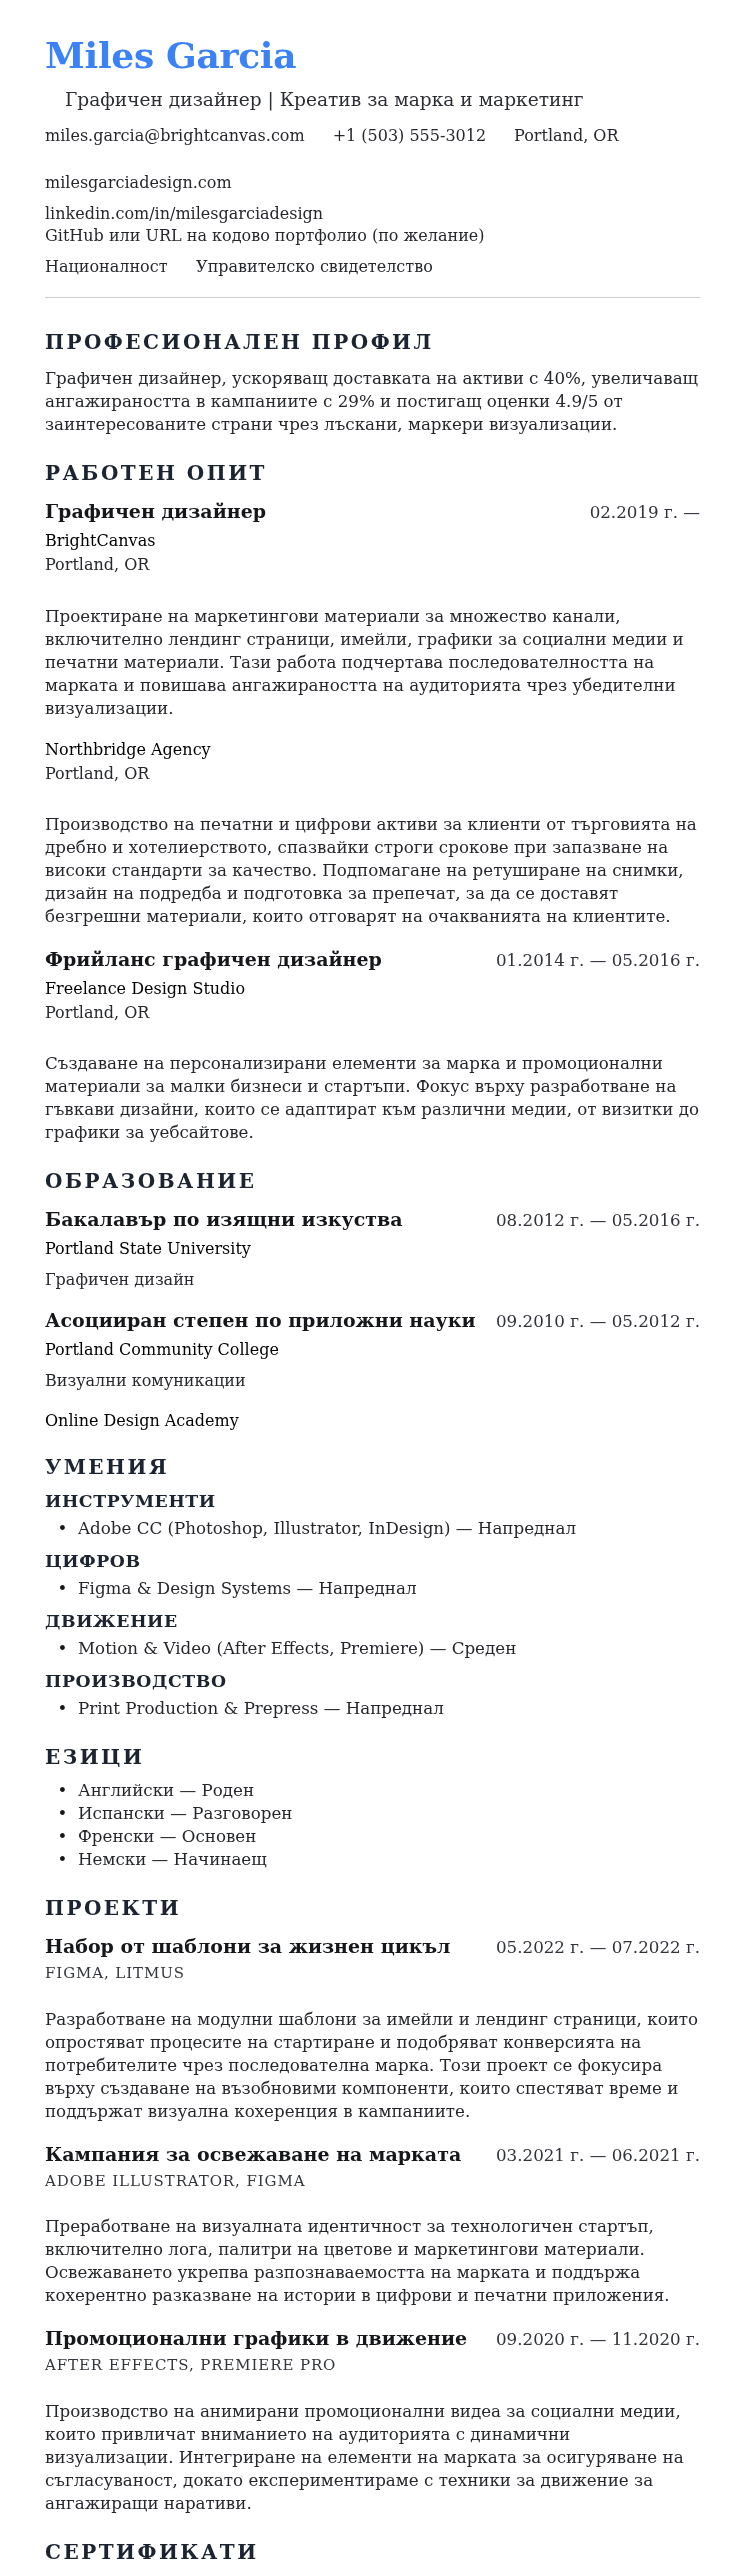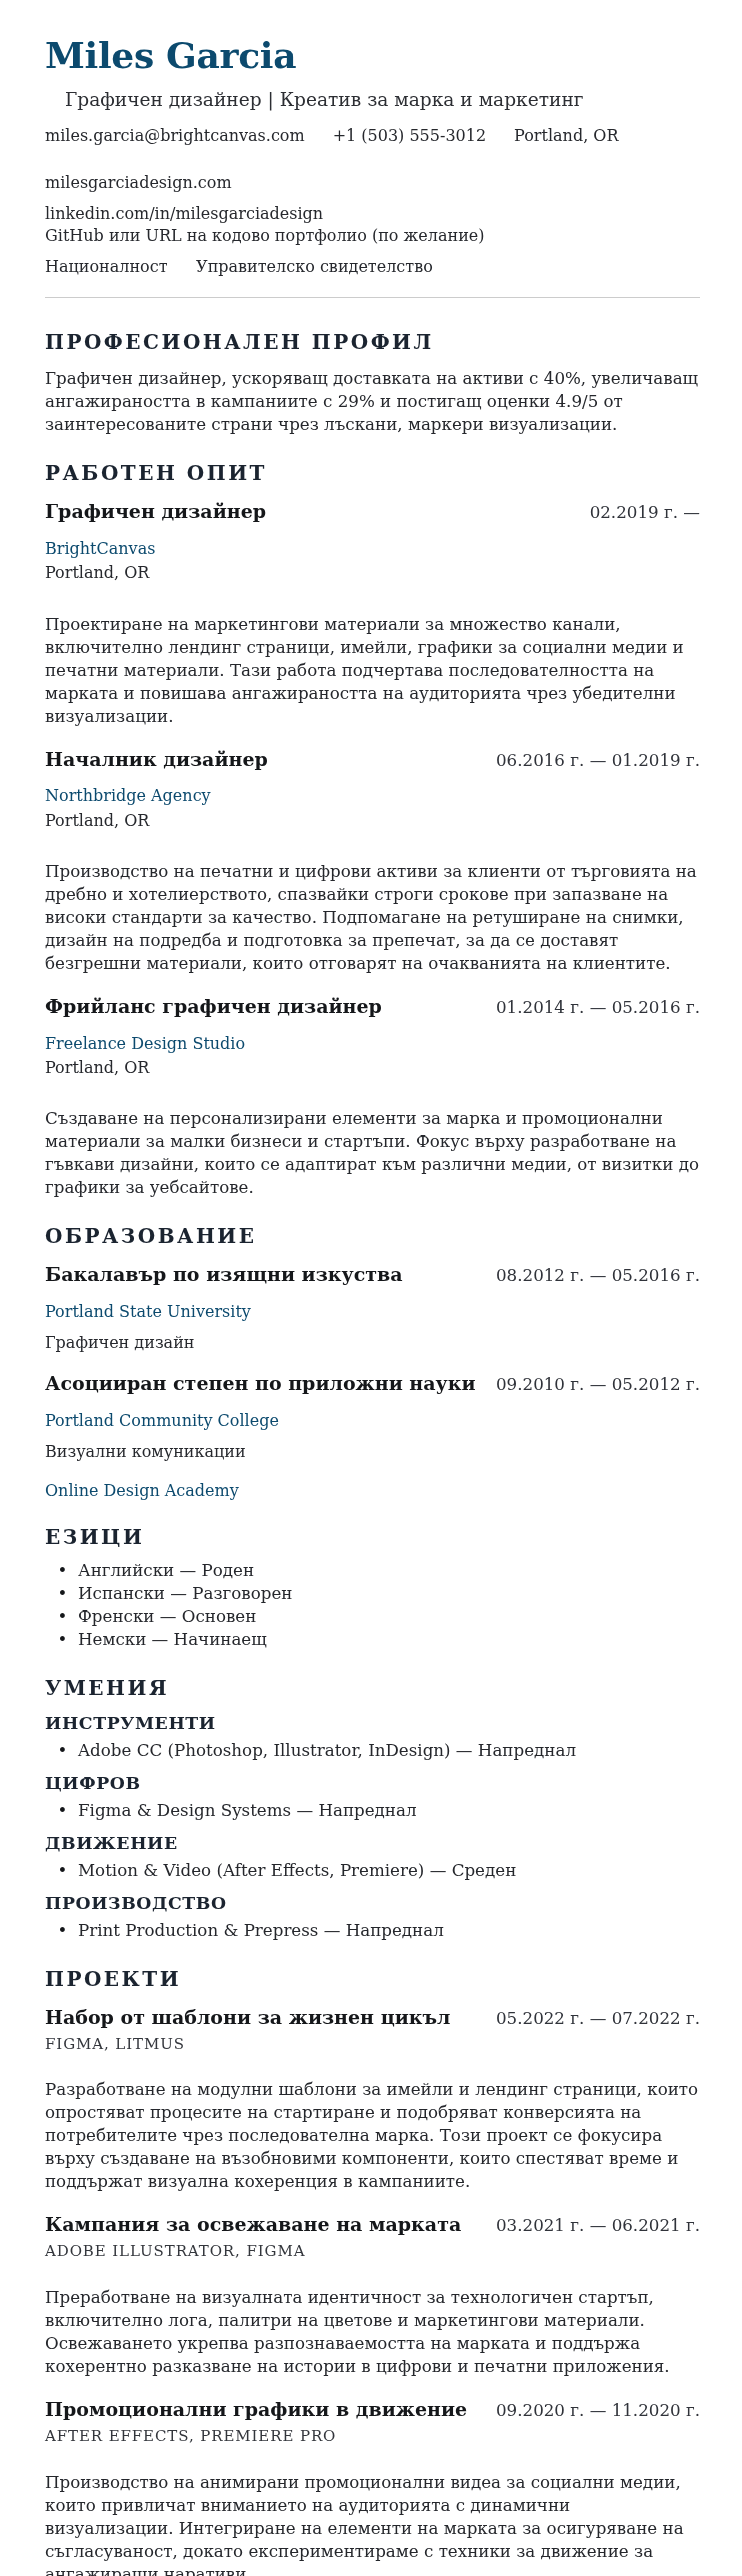--- a/index.html
+++ b/index.html
@@ -13,21 +13,21 @@
     font-family: "DejaVu Serif", "Liberation Serif", serif;
     color: #222326;
   }
 
   
   .name {
     margin: 0;
     font-size: 36px;
     line-height: 1.1;
     font-weight: 700;
-    color: #0c4a6e;
+    color: #3b82f6;
     letter-spacing: -0.3px;
   }
   .tagline {
     margin-top: 12.4px;
     font-size: 18.6px;
     line-height: 1.25;
     color: #2c2e33;
     margin-left: 20px;
   }
   .contact-block { margin-top: 15px; }
@@ -82,21 +82,21 @@
     line-height: 1.2;
     font-weight: 700;
     color: #15171a;
   }
   .entry-date {
     font-size: 16.7px;
     line-height: 1.2;
     color: #30333a;
     white-space: nowrap;
   }
-  .entry-org   { margin-top: 16px;  font-size: 16px; line-height: 1.2; color: #0c4a6e; }
+  .entry-org   { margin-top: 8px;  font-size: 16px; line-height: 1.2; color: #000000; }
   .entry-loc   { margin-top: 5px;  font-size: 16px; line-height: 1.2; color: #26282d; }
   .entry-field { margin-top: 12px;  font-size: 16px; line-height: 1.2; color: #26282d; }
   .entry-desc  { margin-top: 30px; }
   .project-desc { margin-top: 25px; }
   .entry-tools {
     margin-top: 6.2px;
     font-size: 15px;
     line-height: 18.6px;
     letter-spacing: 0.9px;
     color: #33363c;
@@ -178,24 +178,20 @@
       <div class="entry-head">
         <h3 class="entry-title">Графичен дизайнер</h3>
         <span class="entry-date">02.2019 г. —</span>
       </div>
       <div class="entry-org">BrightCanvas</div>
       <div class="entry-loc">Portland, OR</div>
       <p class="para entry-desc">Проектиране на маркетингови материали за множество канали, включително лендинг страници, имейли, графики за социални медии и печатни материали. Тази работа подчертава последователността на марката и повишава ангажираността на аудиторията чрез убедителни визуализации.</p>
     </article>
 
     <article class="entry">
-      <div class="entry-head">
-        <h3 class="entry-title">Началник дизайнер</h3>
-        <span class="entry-date">06.2016 г. — 01.2019 г.</span>
-      </div>
       <div class="entry-org">Northbridge Agency</div>
       <div class="entry-loc">Portland, OR</div>
       <p class="para entry-desc">Производство на печатни и цифрови активи за клиенти от търговията на дребно и хотелиерството, спазвайки строги срокове при запазване на високи стандарти за качество. Подпомагане на ретуширане на снимки, дизайн на подредба и подготовка за препечат, за да се доставят безгрешни материали, които отговарят на очакванията на клиентите.</p>
     </article>
 
     <article class="entry">
       <div class="entry-head">
         <h3 class="entry-title">Фрийланс графичен дизайнер</h3>
         <span class="entry-date">01.2014 г. — 05.2016 г.</span>
       </div>
@@ -222,57 +218,57 @@
         <h3 class="entry-title">Асоцииран степен по приложни науки</h3>
         <span class="entry-date">09.2010 г. — 05.2012 г.</span>
       </div>
       <div class="entry-org">Portland Community College</div>
       <div class="entry-field">Визуални комуникации</div>
     </article>
 
     <article class="entry">
       <div class="entry-org">Online Design Academy</div>
     </article>
+  </section>
+
+  <section class="section">
+    <h2 class="section-title">УМЕНИЯ</h2>
+
+    <h3 class="group-label group-label--first">ИНСТРУМЕНТИ</h3>
+    <ul class="bullets">
+      <li>Adobe CC (Photoshop, Illustrator, InDesign) — Напреднал</li>
+    </ul>
+
+    <h3 class="group-label">ЦИФРОВ</h3>
+    <ul class="bullets">
+      <li>Figma &amp; Design Systems — Напреднал</li>
+    </ul>
+
+    <h3 class="group-label">ДВИЖЕНИЕ</h3>
+    <ul class="bullets">
+      <li>Motion &amp; Video (After Effects, Premiere) — Среден</li>
+    </ul>
+
+    <h3 class="group-label">ПРОИЗВОДСТВО</h3>
+    <ul class="bullets">
+      <li>Print Production &amp; Prepress — Напреднал</li>
+    </ul>
   </section>
 
   <section class="section">
     <h2 class="section-title">ЕЗИЦИ</h2>
     <ul class="bullets bullets--spaced">
       <li>Английски — Роден</li>
       <li>Испански — Разговорен</li>
       <li>Френски — Основен</li>
       <li>Немски — Начинаещ</li>
     </ul>
   </section>
 
   <section class="section">
-    <h2 class="section-title">УМЕНИЯ</h2>
-
-    <h3 class="group-label group-label--first">ИНСТРУМЕНТИ</h3>
-    <ul class="bullets">
-      <li>Adobe CC (Photoshop, Illustrator, InDesign) — Напреднал</li>
-    </ul>
-
-    <h3 class="group-label">ЦИФРОВ</h3>
-    <ul class="bullets">
-      <li>Figma &amp; Design Systems — Напреднал</li>
-    </ul>
-
-    <h3 class="group-label">ДВИЖЕНИЕ</h3>
-    <ul class="bullets">
-      <li>Motion &amp; Video (After Effects, Premiere) — Среден</li>
-    </ul>
-
-    <h3 class="group-label">ПРОИЗВОДСТВО</h3>
-    <ul class="bullets">
-      <li>Print Production &amp; Prepress — Напреднал</li>
-    </ul>
-  </section>
-
-  <section class="section">
     <h2 class="section-title">ПРОЕКТИ</h2>
 
     <article class="entry">
       <div class="entry-head">
         <h3 class="entry-title">Набор от шаблони за жизнен цикъл</h3>
         <span class="entry-date">05.2022 г. — 07.2022 г.</span>
       </div>
       <div class="entry-tools">FIGMA, LITMUS</div>
       <p class="para project-desc">Разработване на модулни шаблони за имейли и лендинг страници, които опростяват процесите на стартиране и подобряват конверсията на потребителите чрез последователна марка. Този проект се фокусира върху създаване на възобновими компоненти, които спестяват време и поддържат визуална кохеренция в кампаниите.</p>
     </article>

